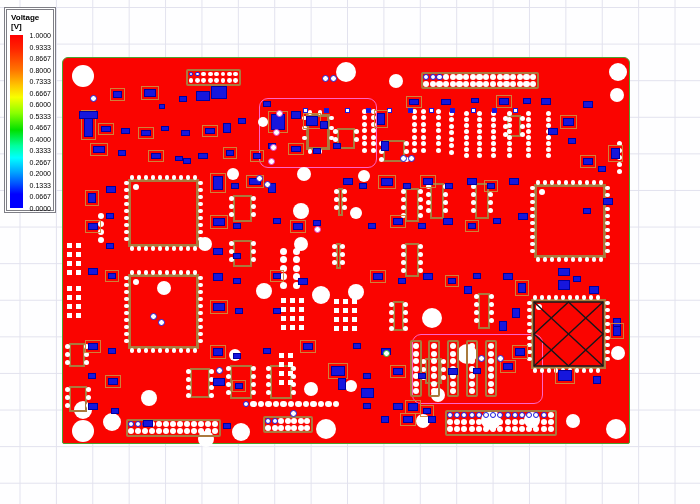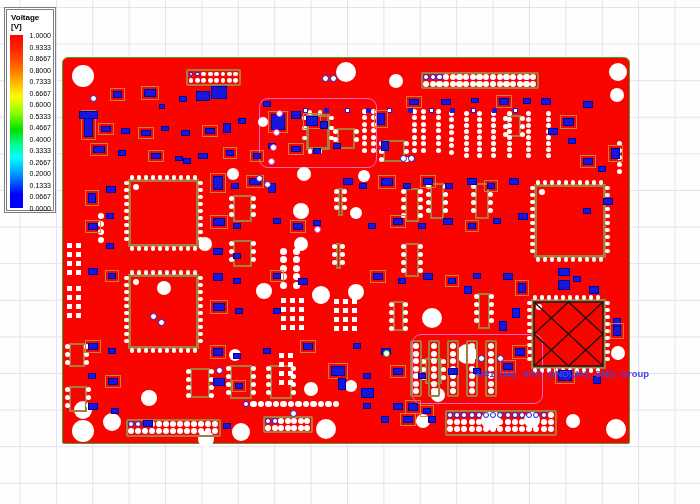--- a/index.html
+++ b/index.html
@@ -1058,14 +1058,13 @@
         <span style="top: 100.8px;">0.4000</span>
         <span style="top: 112.333px;">0.3333</span>
         <span style="top: 123.867px;">0.2667</span>
         <span style="top: 135.4px;">0.2000</span>
         <span style="top: 146.933px;">0.1333</span>
         <span style="top: 158.467px;">0.0667</span>
         <span style="top: 170px;">0.0000</span>
       </div>
   </div>
 
-  <div id="netlabel">U41_U41_VCC_GND\U41_GND_Group</div>
 </div>
 
 </body></html>

